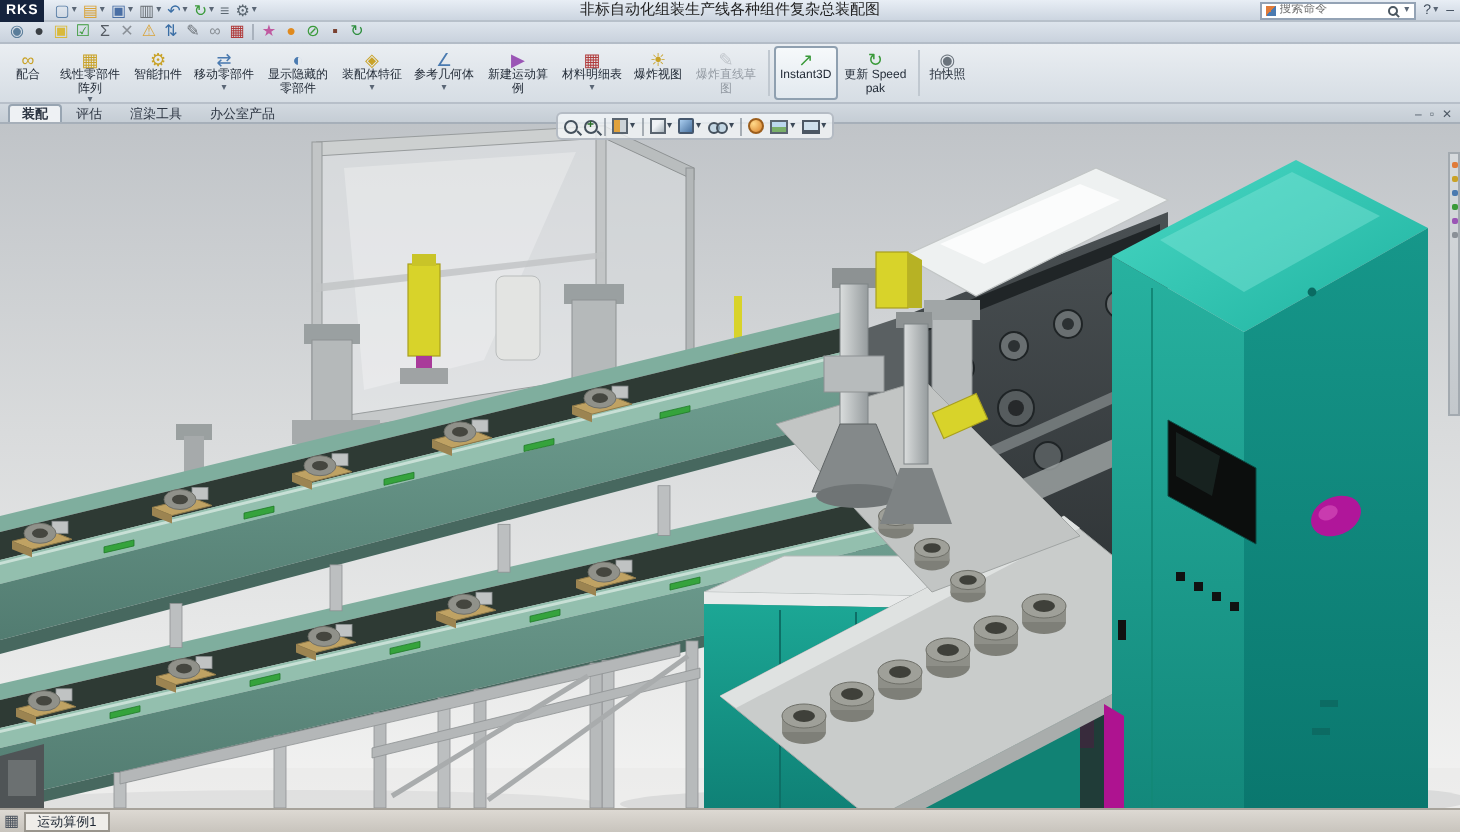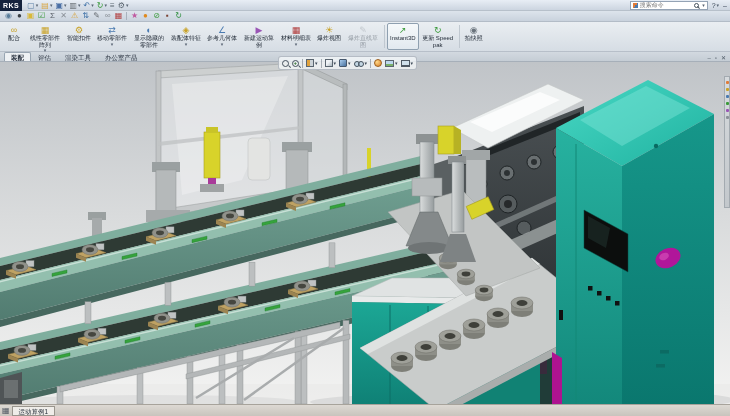--- a/index.html
+++ b/index.html
@@ -94,20 +94,21 @@
         <span class="dd">▾</span>
       </span>
       <span class="qa-item">
         <span class="qa-glyph" style="color: rgb(90, 102, 112);">≡</span>
       </span>
       <span class="qa-item">
         <span class="qa-glyph" style="color: rgb(90, 102, 112);">⚙</span>
         <span class="dd">▾</span>
       </span>
     </div>
+  <div class="title-text">非标自动化组装生产线各种组件复杂总装配图</div>
   <div class="tb-right">
     <div class="search-box">
       <span class="search-flag"></span>
       <input readonly="" placeholder="搜索命令" style="">
       <span class="lens"></span>
       <span class="dd">▾</span>
     </div>
     <span class="tb-ctrl">
         <span>?</span>
         <span class="dd">▾</span>

